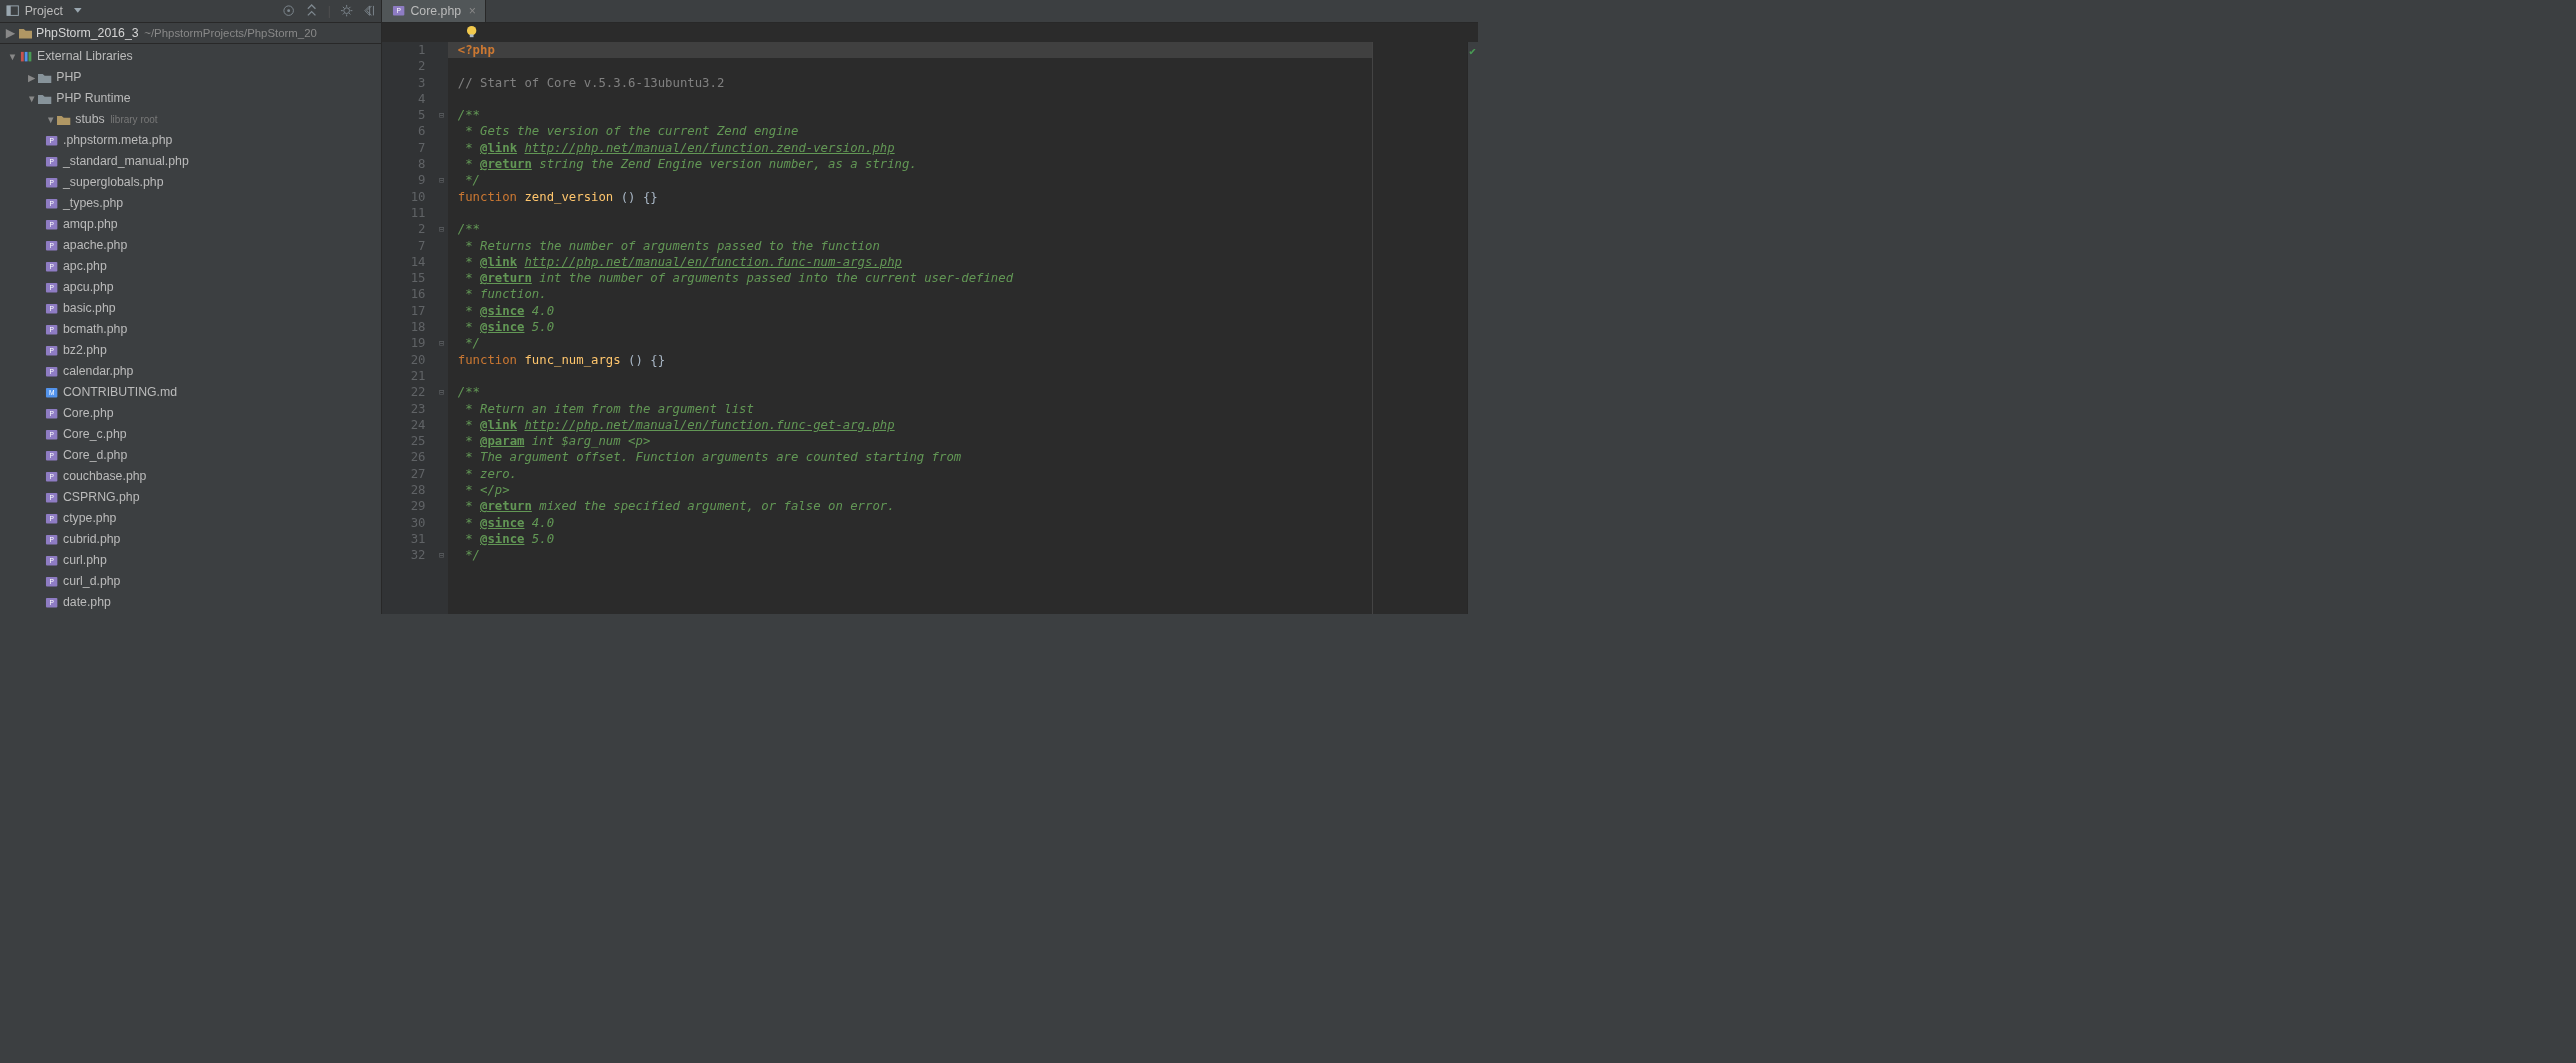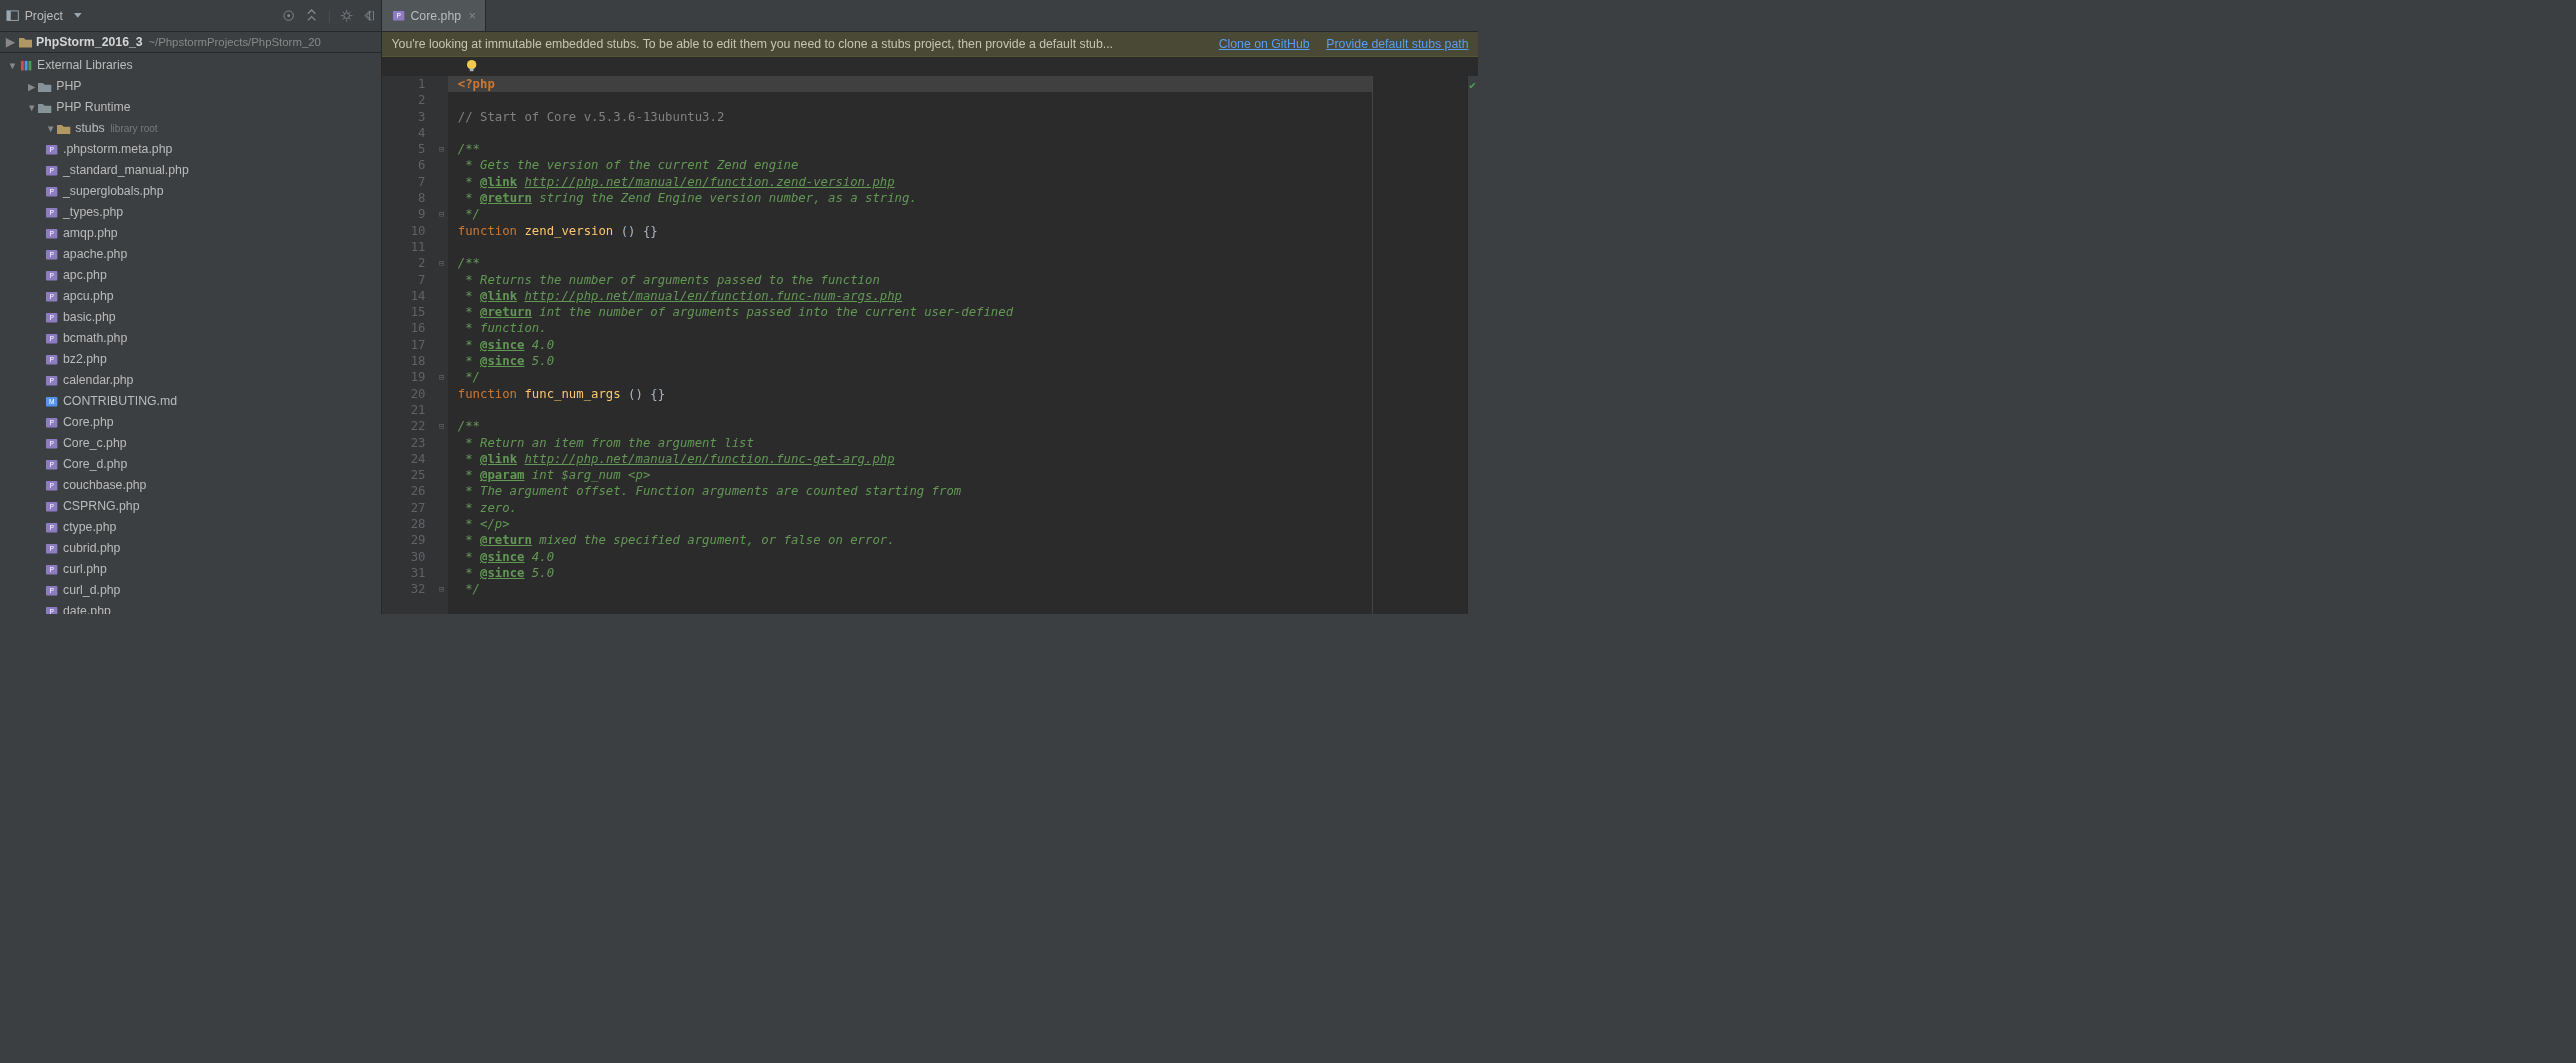--- a/index.html
+++ b/index.html
@@ -7,21 +7,21 @@
   font-family: "Segoe UI", Arial, sans-serif;
   background: #3c3f41;
   color: #bbbbbb;
   font-size: 12.3px;
   width: 1478px;
   overflow: hidden;
 }
 .container { display: flex; flex-direction: column; height: 614px; }
 
 
-.top-row { display: flex; height: 32px; background: #7dd3fc; border-bottom: 0.9px solid #282828; }
+.top-row { display: flex; height: 23px; background: #7dd3fc; border-bottom: 0.9px solid #282828; }
 .project-header {
   width: 382px;
   display: flex;
   align-items: center;
   padding-left: 5.7px;
   background: #3c3f41;
   border-right: 0.9px solid #282828;
 }
 .project-header .icon { margin-right: 5.7px; display: inline-flex; }
 .project-header .title { color: #bbbbbb; font-size: 12.3px; }
@@ -58,21 +58,21 @@
   align-items: center;
   height: 21px;
   padding-left: 5.7px;
   background: #3c3f41;
   border-bottom: 0.9px solid #282828;
   white-space: nowrap;
   overflow: hidden;
 }
 .breadcrumb .arrow { color: #888; margin-right: 3.8px; }
 .breadcrumb .folder-icon { margin-right: 3.8px; display: inline-flex; }
-.breadcrumb .proj { color: #d5d5d5; font-weight: bold; font-size: 12.3px; }
+.breadcrumb .proj { color: #d5d5d5; font-weight: normal; font-size: 12.3px; }
 .breadcrumb .path { color: #888; font-size: 11.4px; margin-left: 5.7px; }
 
 .tree { flex: 1; overflow: auto; padding-top: 1.9px; }
 .tree-row {
   display: flex;
   align-items: center;
   height: 21px;
   padding-left: 5.7px;
   white-space: nowrap;
   cursor: default;
@@ -471,27 +471,20 @@
                   <text x="7" y="10" text-anchor="middle" font-size="7" fill="#fff" font-family="Arial">P</text>
                 </svg>
               </span>
               <span class="label">date.php</span>
             </div>
           </div>
       </div>
     </div>
 
     <div class="editor">
-      <div class="banner">
-        <span class="msg">You're looking at immutable embedded stubs. To be able to edit them you need to clone a stubs project, then provide a default stub...</span>
-        <span class="links">
-          <span class="link">Clone on GitHub</span>
-          <span class="link">Provide default stubs path</span>
-        </span>
-      </div>
       <div class="bulb-row">
         <span class="bulb">
           <svg width="13.3" height="15" viewBox="0 0 14 16">
               <ellipse cx="7" cy="6" rx="5" ry="5" fill="#f2c94c"></ellipse>
               <rect x="5" y="10" width="4" height="3" fill="#a9b7c6"></rect>
             </svg>
         </span>
       </div>
       <div class="code-area">
         <div class="gutter" id="gutter">

